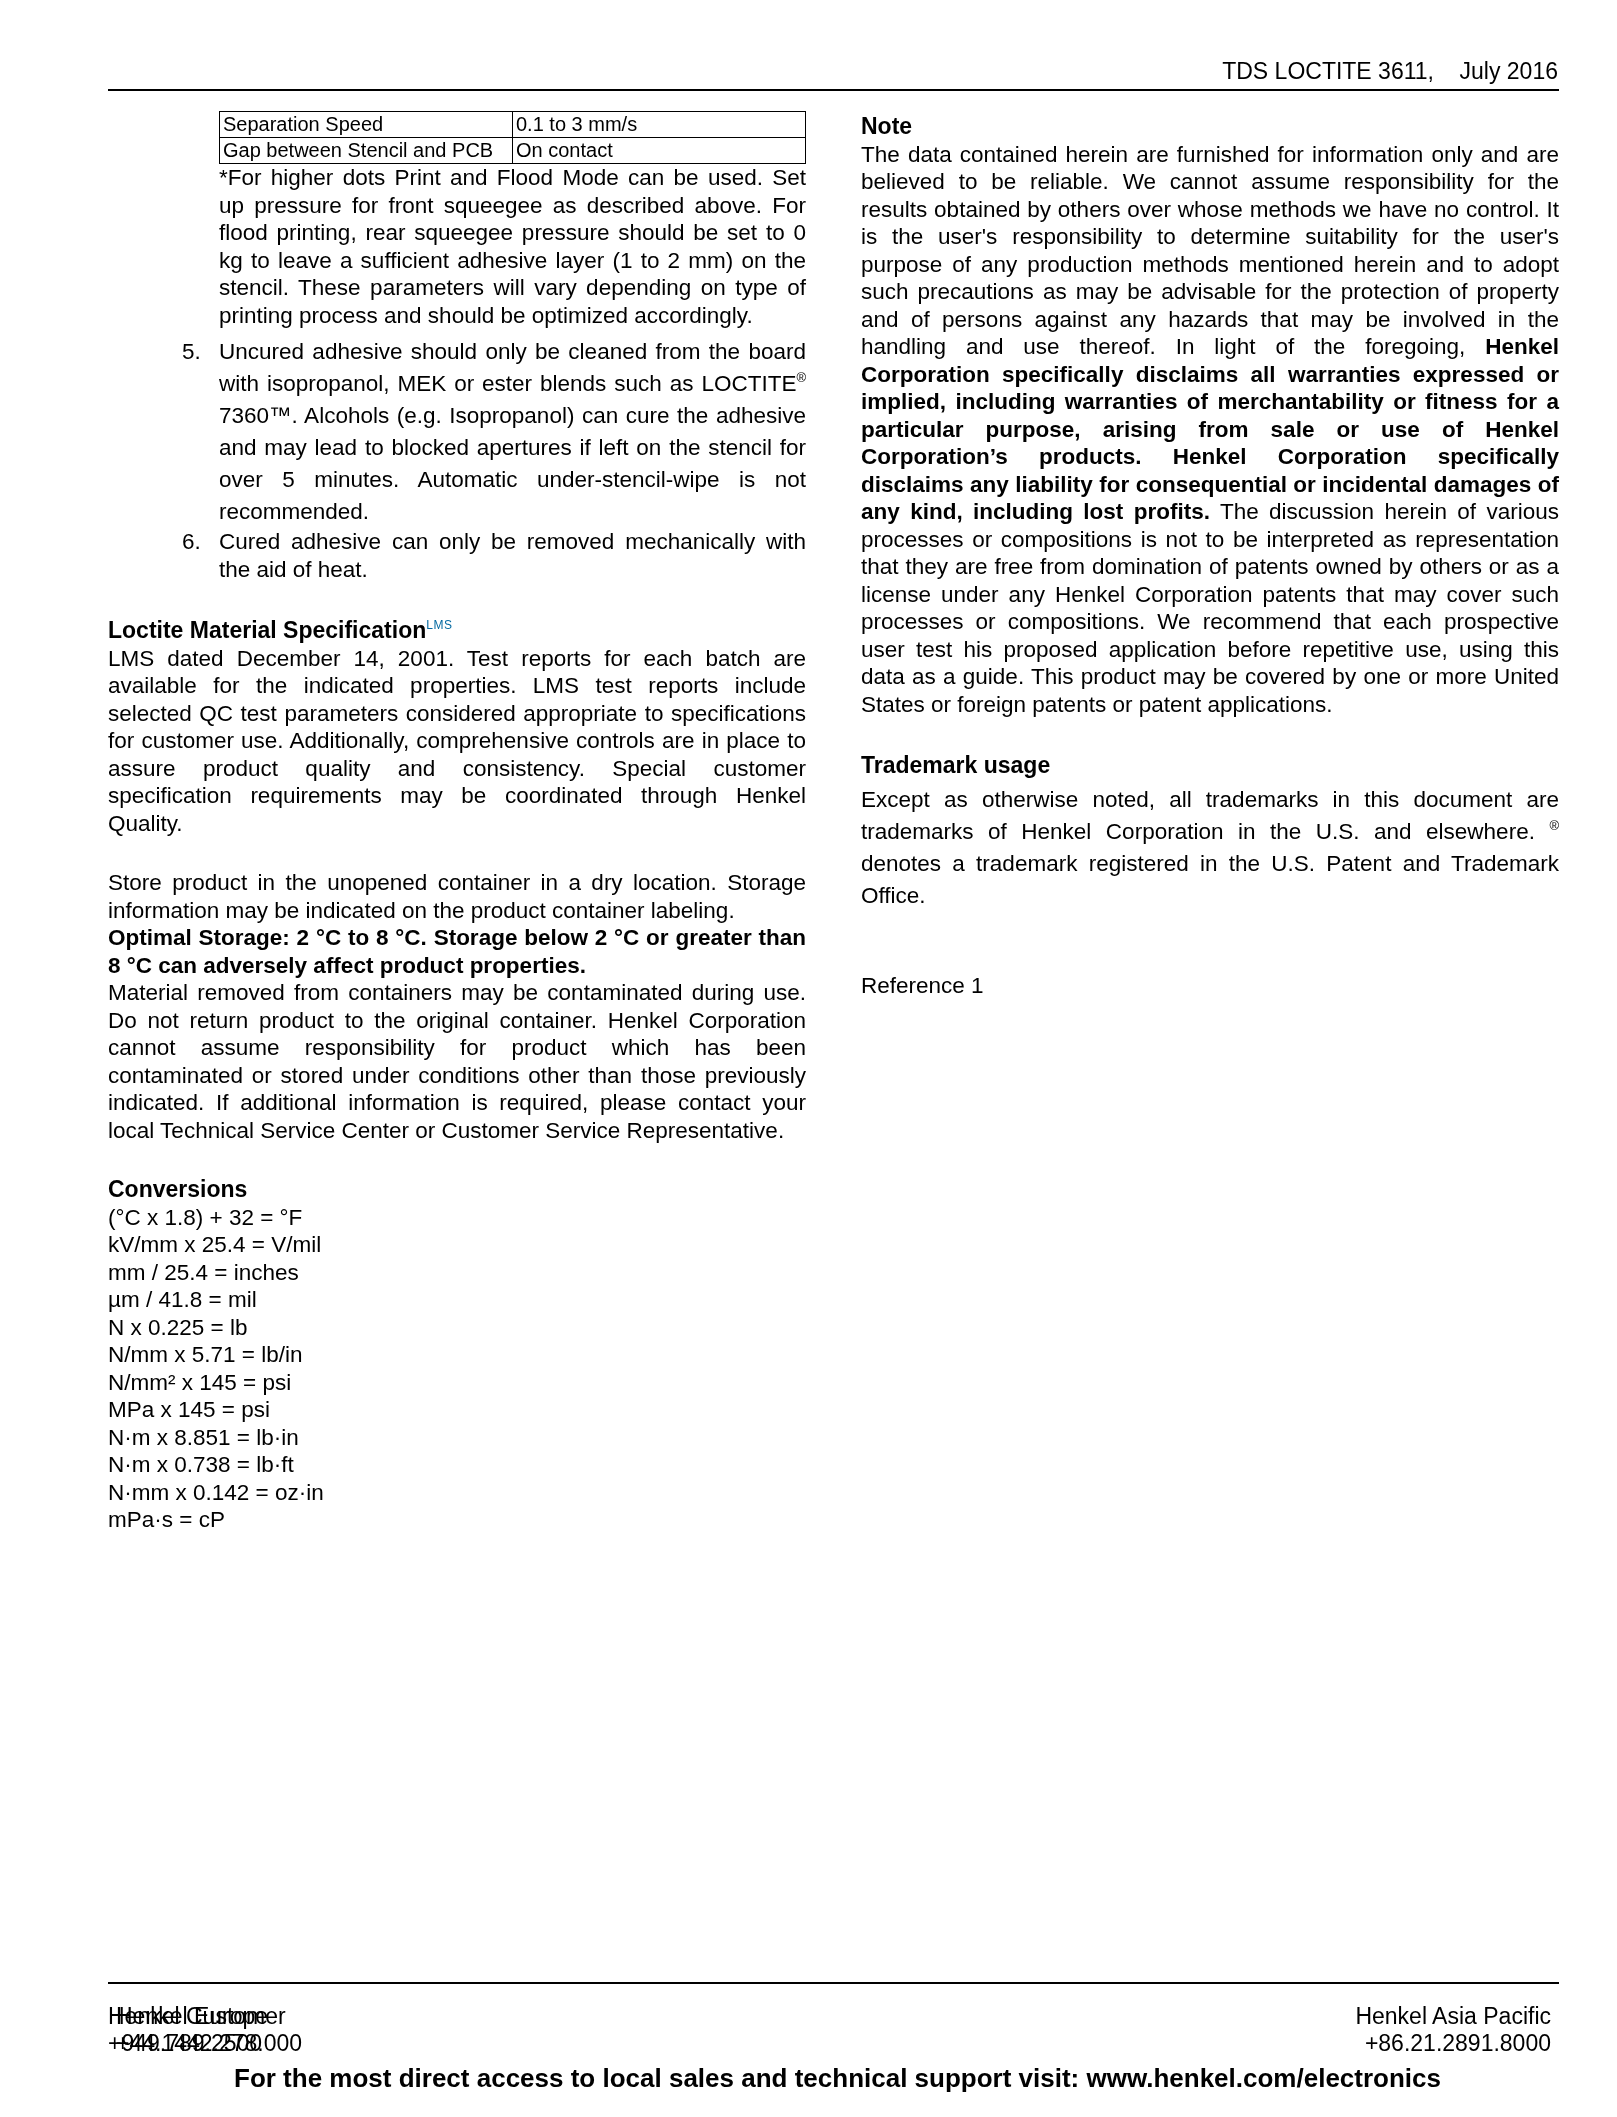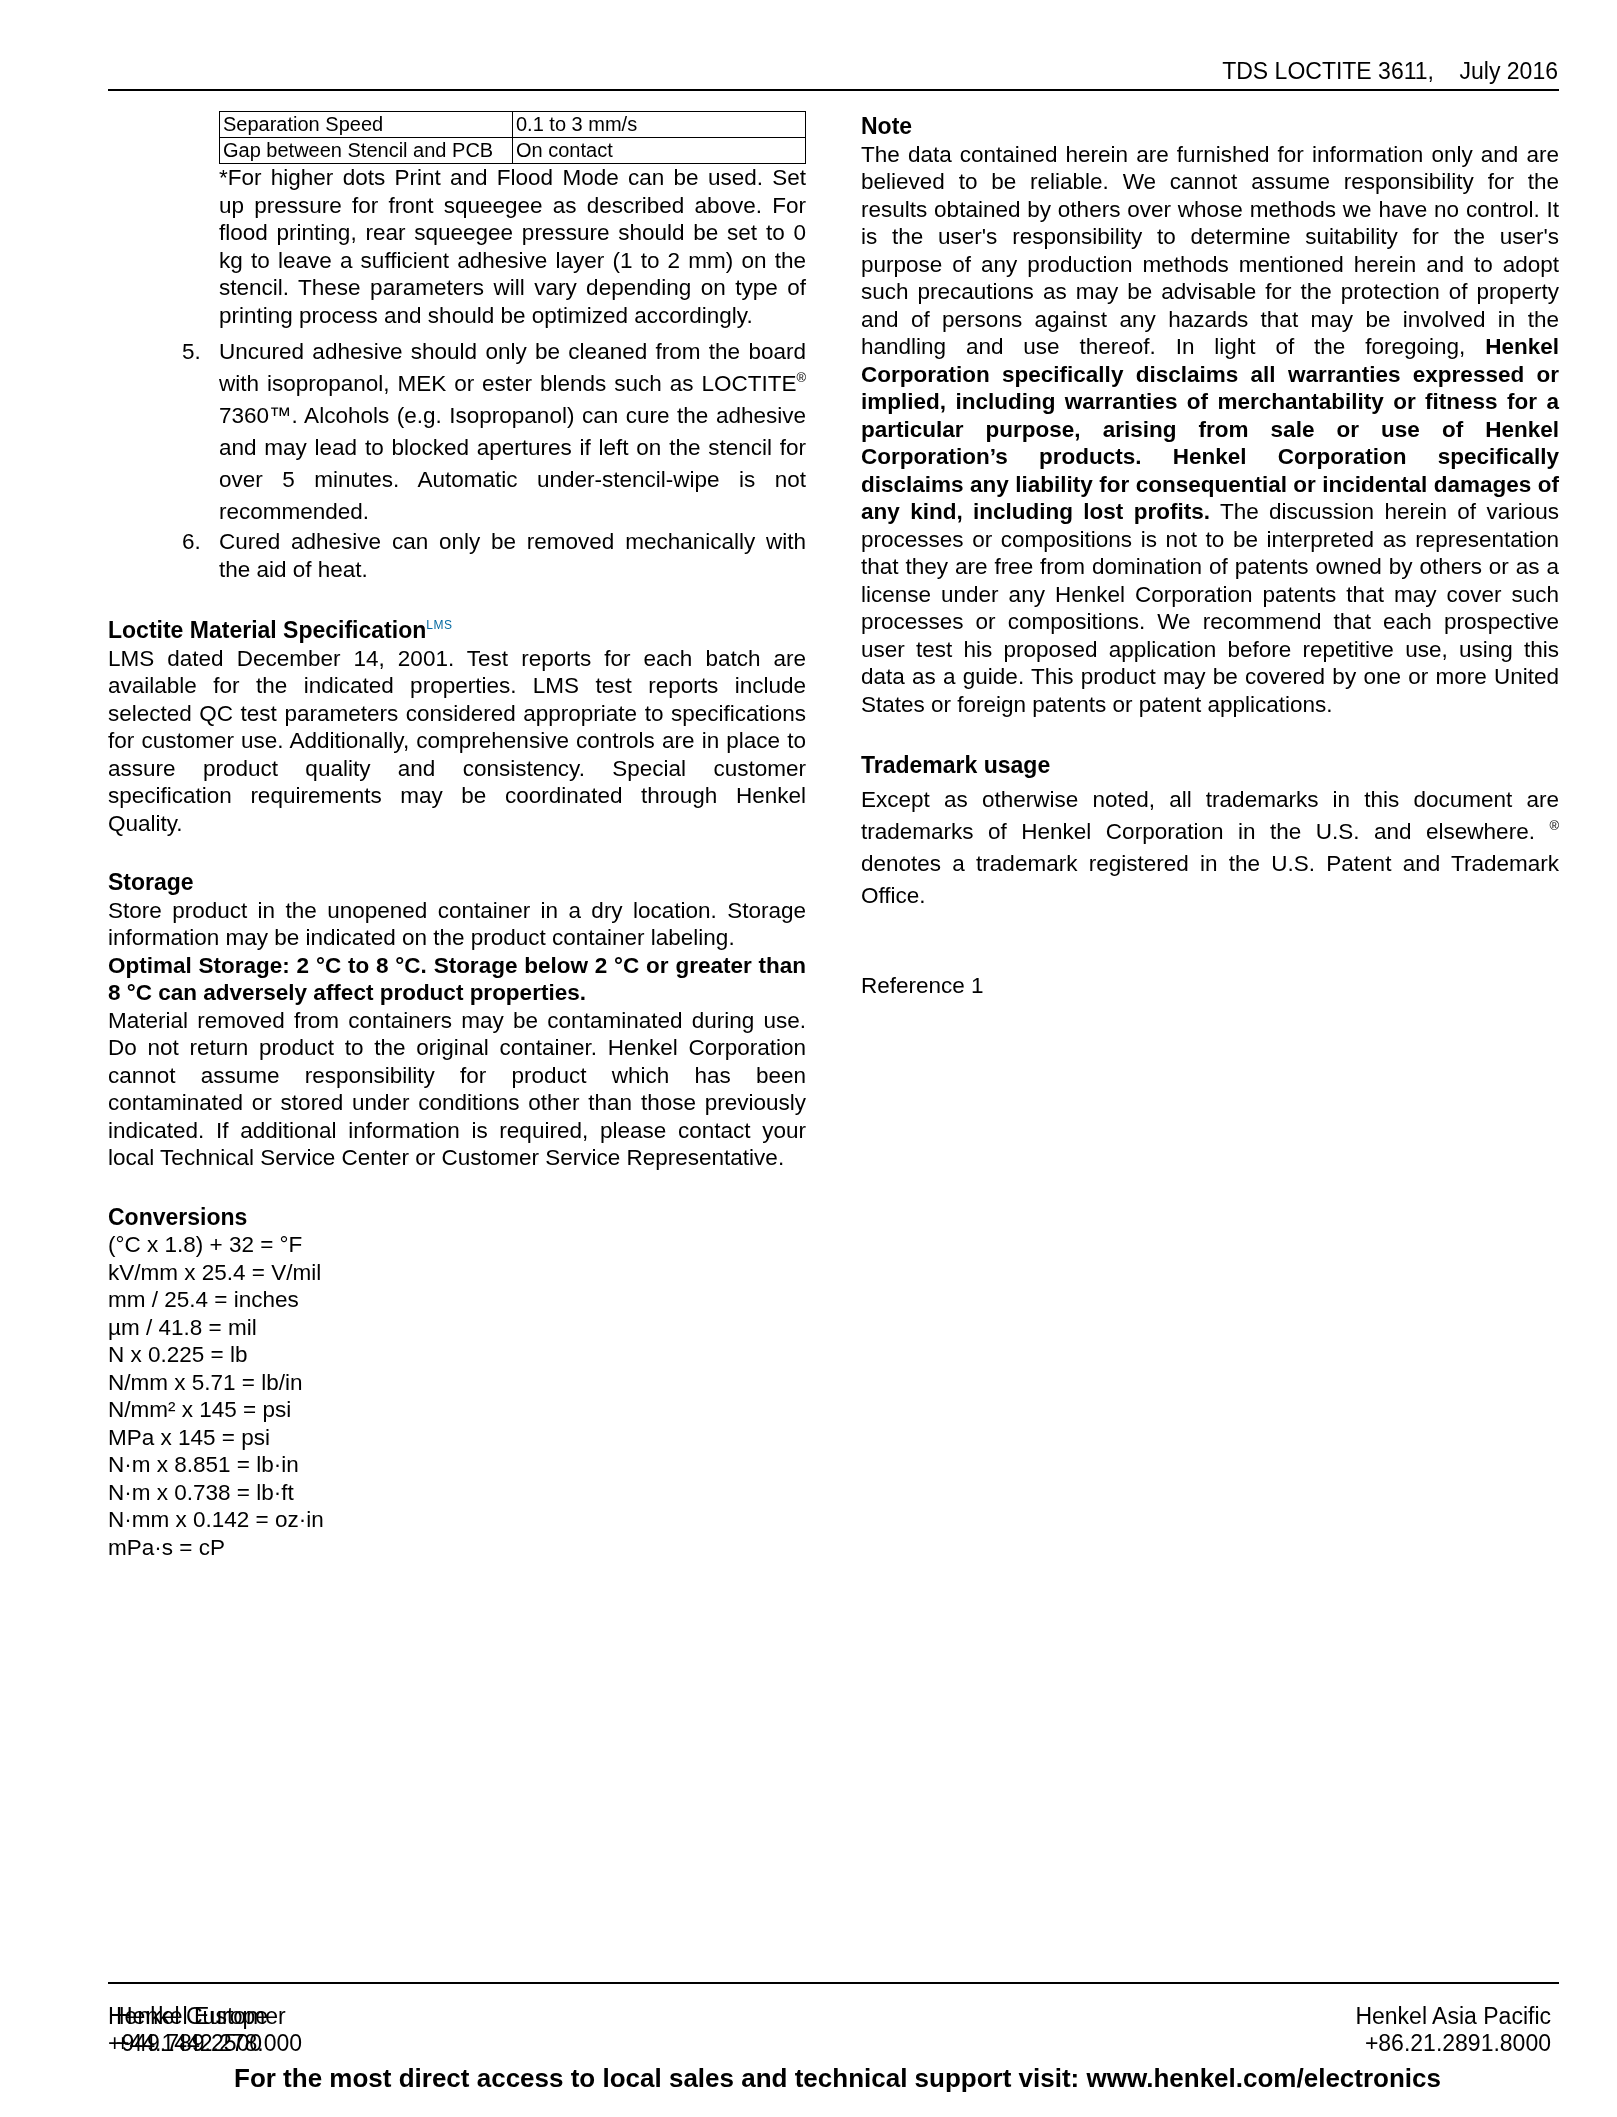--- a/index.html
+++ b/index.html
@@ -86,21 +86,20 @@
       <span class="num">6.</span><span>Cured adhesive can only be removed mechanically with the aid of heat.</span>
     </li>
   </ol>
 
   <div class="section" style="margin-top:34px;">
     <div class="section-title"><span>Loctite Material Specification</span><sup class="lms">LMS</sup></div>
     <div class="justify">LMS dated  December 14, 2001.  Test reports for each batch are available for the indicated properties.  LMS test reports include selected QC test parameters considered appropriate to specifications for customer use.  Additionally, comprehensive controls are in place to assure product quality and consistency.  Special customer specification requirements may be coordinated through Henkel Quality.</div>
   </div>
 
   <div class="section">
-    <div class="section-title">Storage</div>
     <div class="justify">Store product in the unopened container in a dry location.  Storage information may be indicated on the product container labeling.</div>
     <div class="justify bold">Optimal Storage:  2 °C to 8 °C.  Storage below 2 °C or greater than 8 °C can adversely affect product properties.</div>
     <div class="justify">Material removed from containers may be contaminated during use.  Do not return product to the original container. Henkel Corporation cannot assume responsibility for product which has been contaminated or stored under conditions other than those previously indicated. If additional information is required, please contact your local Technical Service Center or Customer Service Representative.</div>
   </div>
 
   <div class="section">
     <div class="section-title">Conversions</div>
     <div class="conv-line">(°C x 1.8) + 32 = °F</div>
     <div class="conv-line">kV/mm x 25.4 = V/mil</div>
     <div class="conv-line">mm / 25.4 = inches</div>

